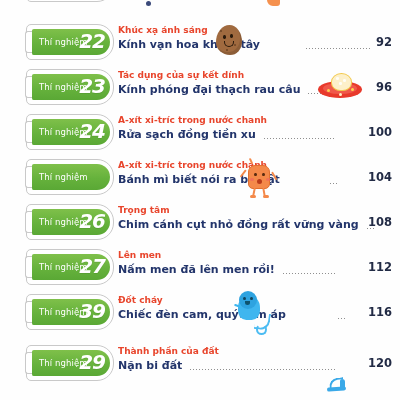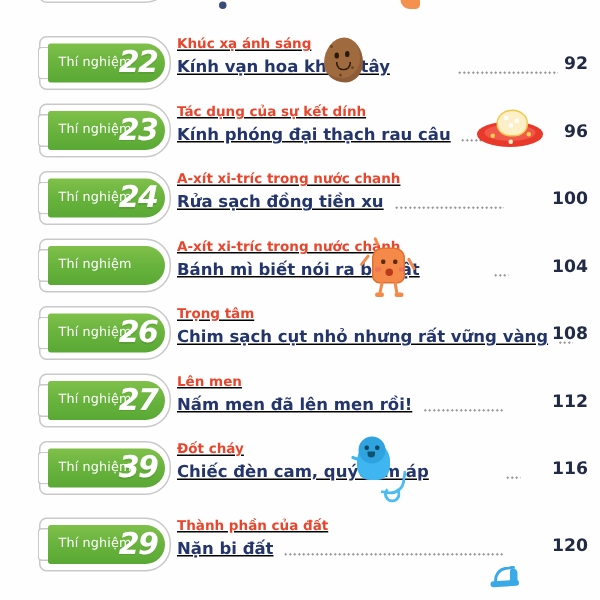--- a/index.html
+++ b/index.html
@@ -47,21 +47,21 @@
     white-space:nowrap;
   }
   .badge-num{
     position:absolute;right:5px;top:50%;transform:translateY(-54%);
     color:#ffffff;font-size:20px;font-weight:700;font-style:italic;
     line-height:1;letter-spacing:-1px;
     text-shadow:0 1px 0 rgba(0,0,0,.08);
   }
 
   
-  .texts{position:absolute;left:118px;top:2px;width:260px;text-decoration:underline;}
+  .texts{position:absolute;left:118px;top:2px;width:260px;}
   .subtitle{
     color:#e8452c;font-size:9px;font-weight:700;line-height:12px;
     white-space:nowrap;
   }
   .titleline{
     display:flex;align-items:flex-end;gap:0;margin-top:1px;
     white-space:nowrap;
   }
   .title{
     color:#23356b;font-size:11px;font-weight:700;line-height:15px;
@@ -281,21 +281,21 @@
       <div class="badge-outer"></div>
       <div class="badge-notch"></div>
       <div class="badge-inner">
         <span class="badge-label">Thí nghiệm</span>
         <span class="badge-num">26</span>
       </div>
     </div>
     <div class="texts">
       <div class="subtitle">Trọng tâm</div>
       <div class="titleline">
-        <span class="title">Chim sạch cụt nhỏ nhưng rất vững vàng</span>
+        <span class="title">Chim cánh cụt nhỏ đồng rất vững vàng</span>
         <span class="leader" style="margin-right:42px;"></span>
       </div>
     </div>
     <div class="pagenum">108</div>
   </div>
 
   <div class="row" style="top:247px;">
     <div class="badge">
       <div class="badge-outer"></div>
       <div class="badge-notch"></div>

